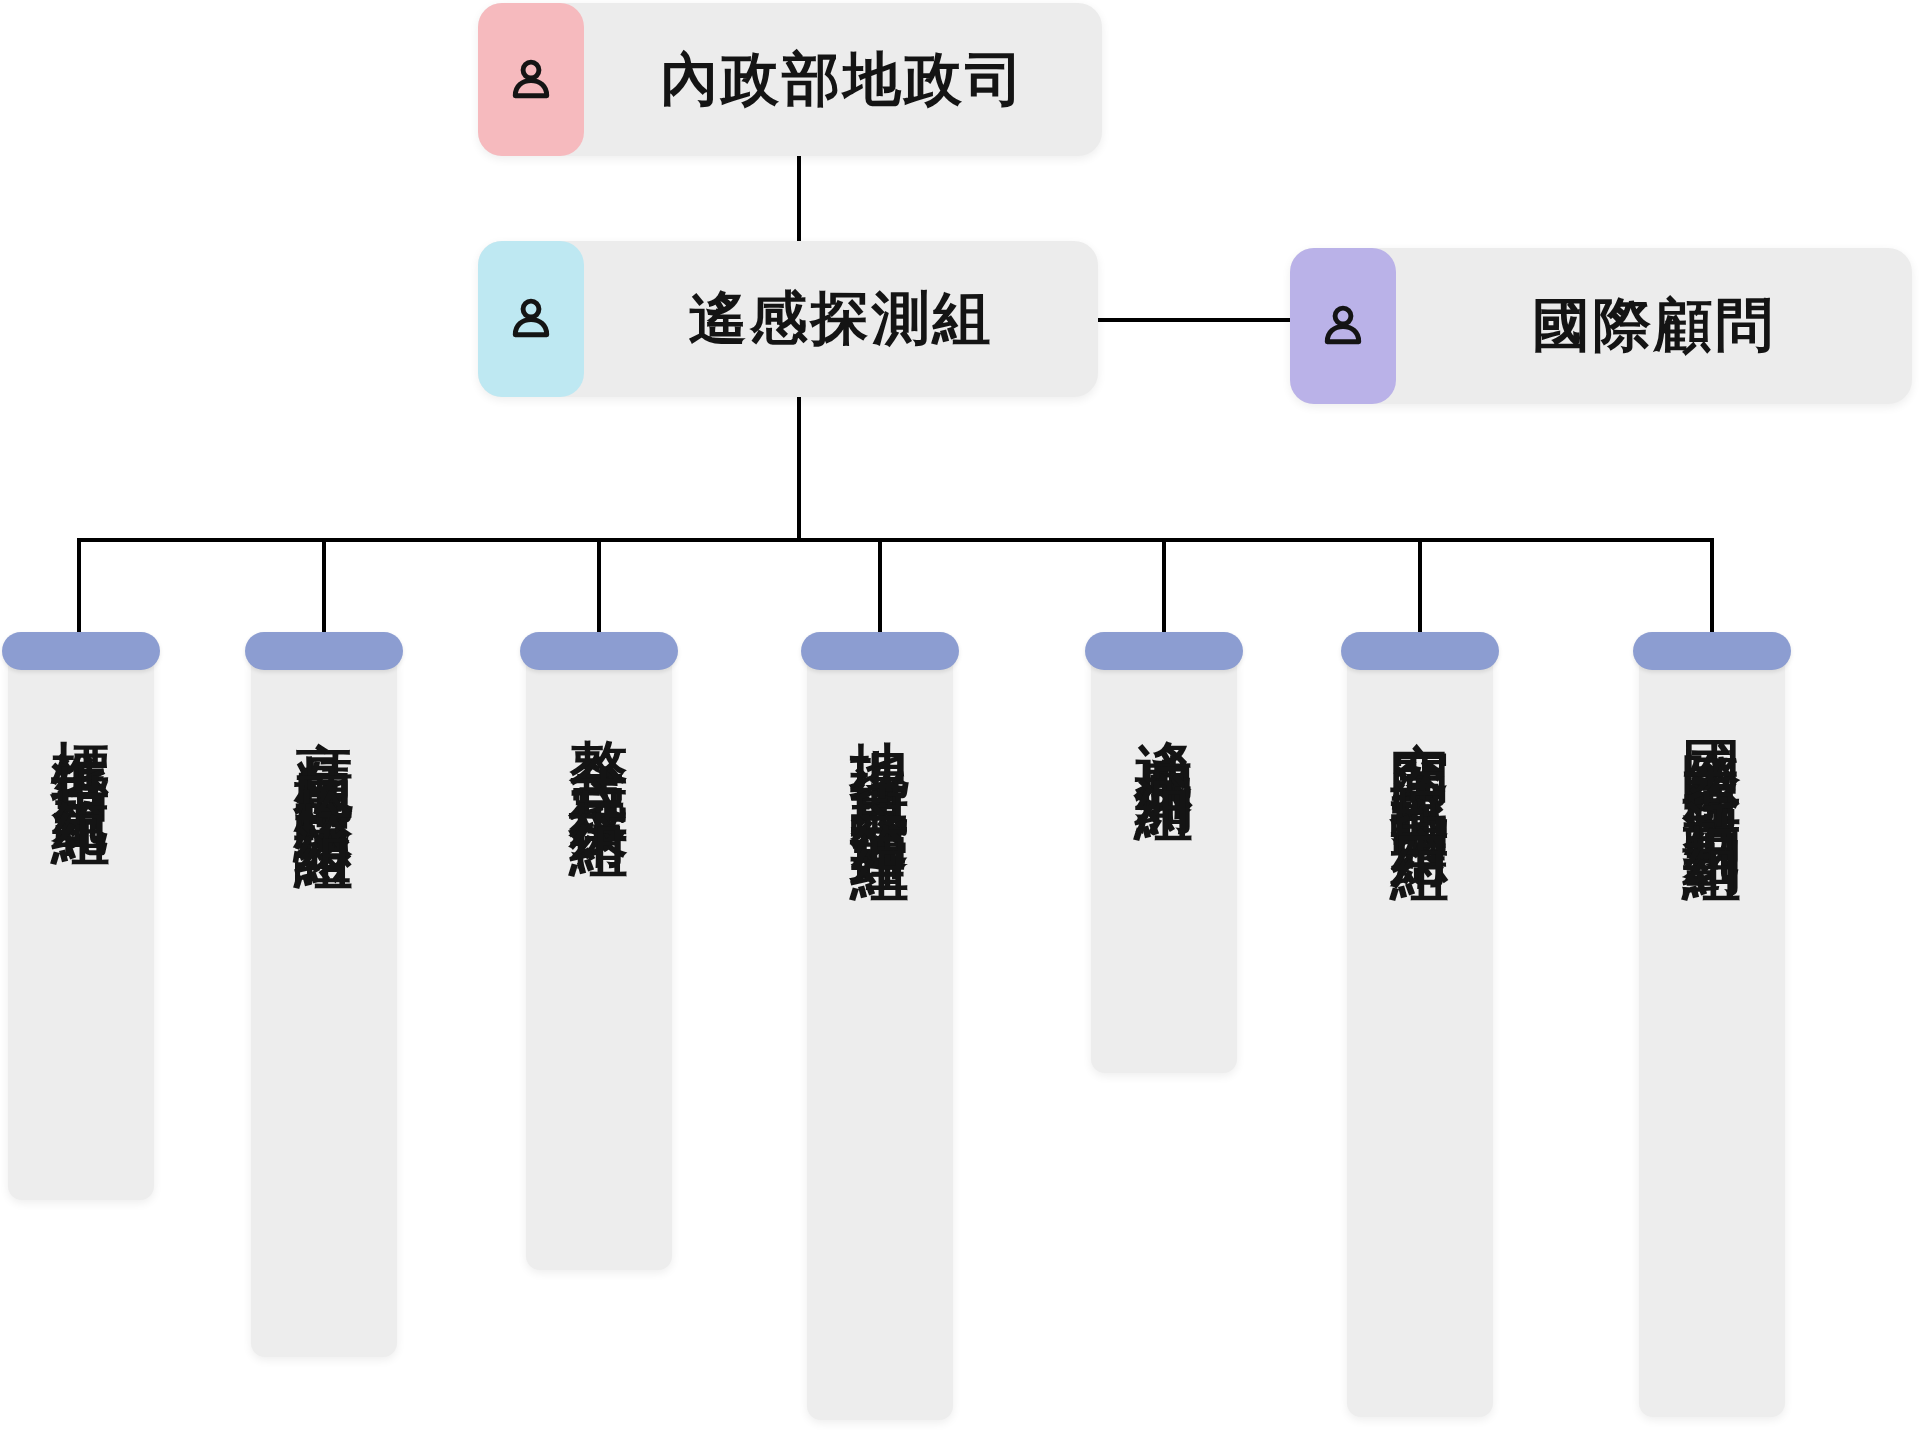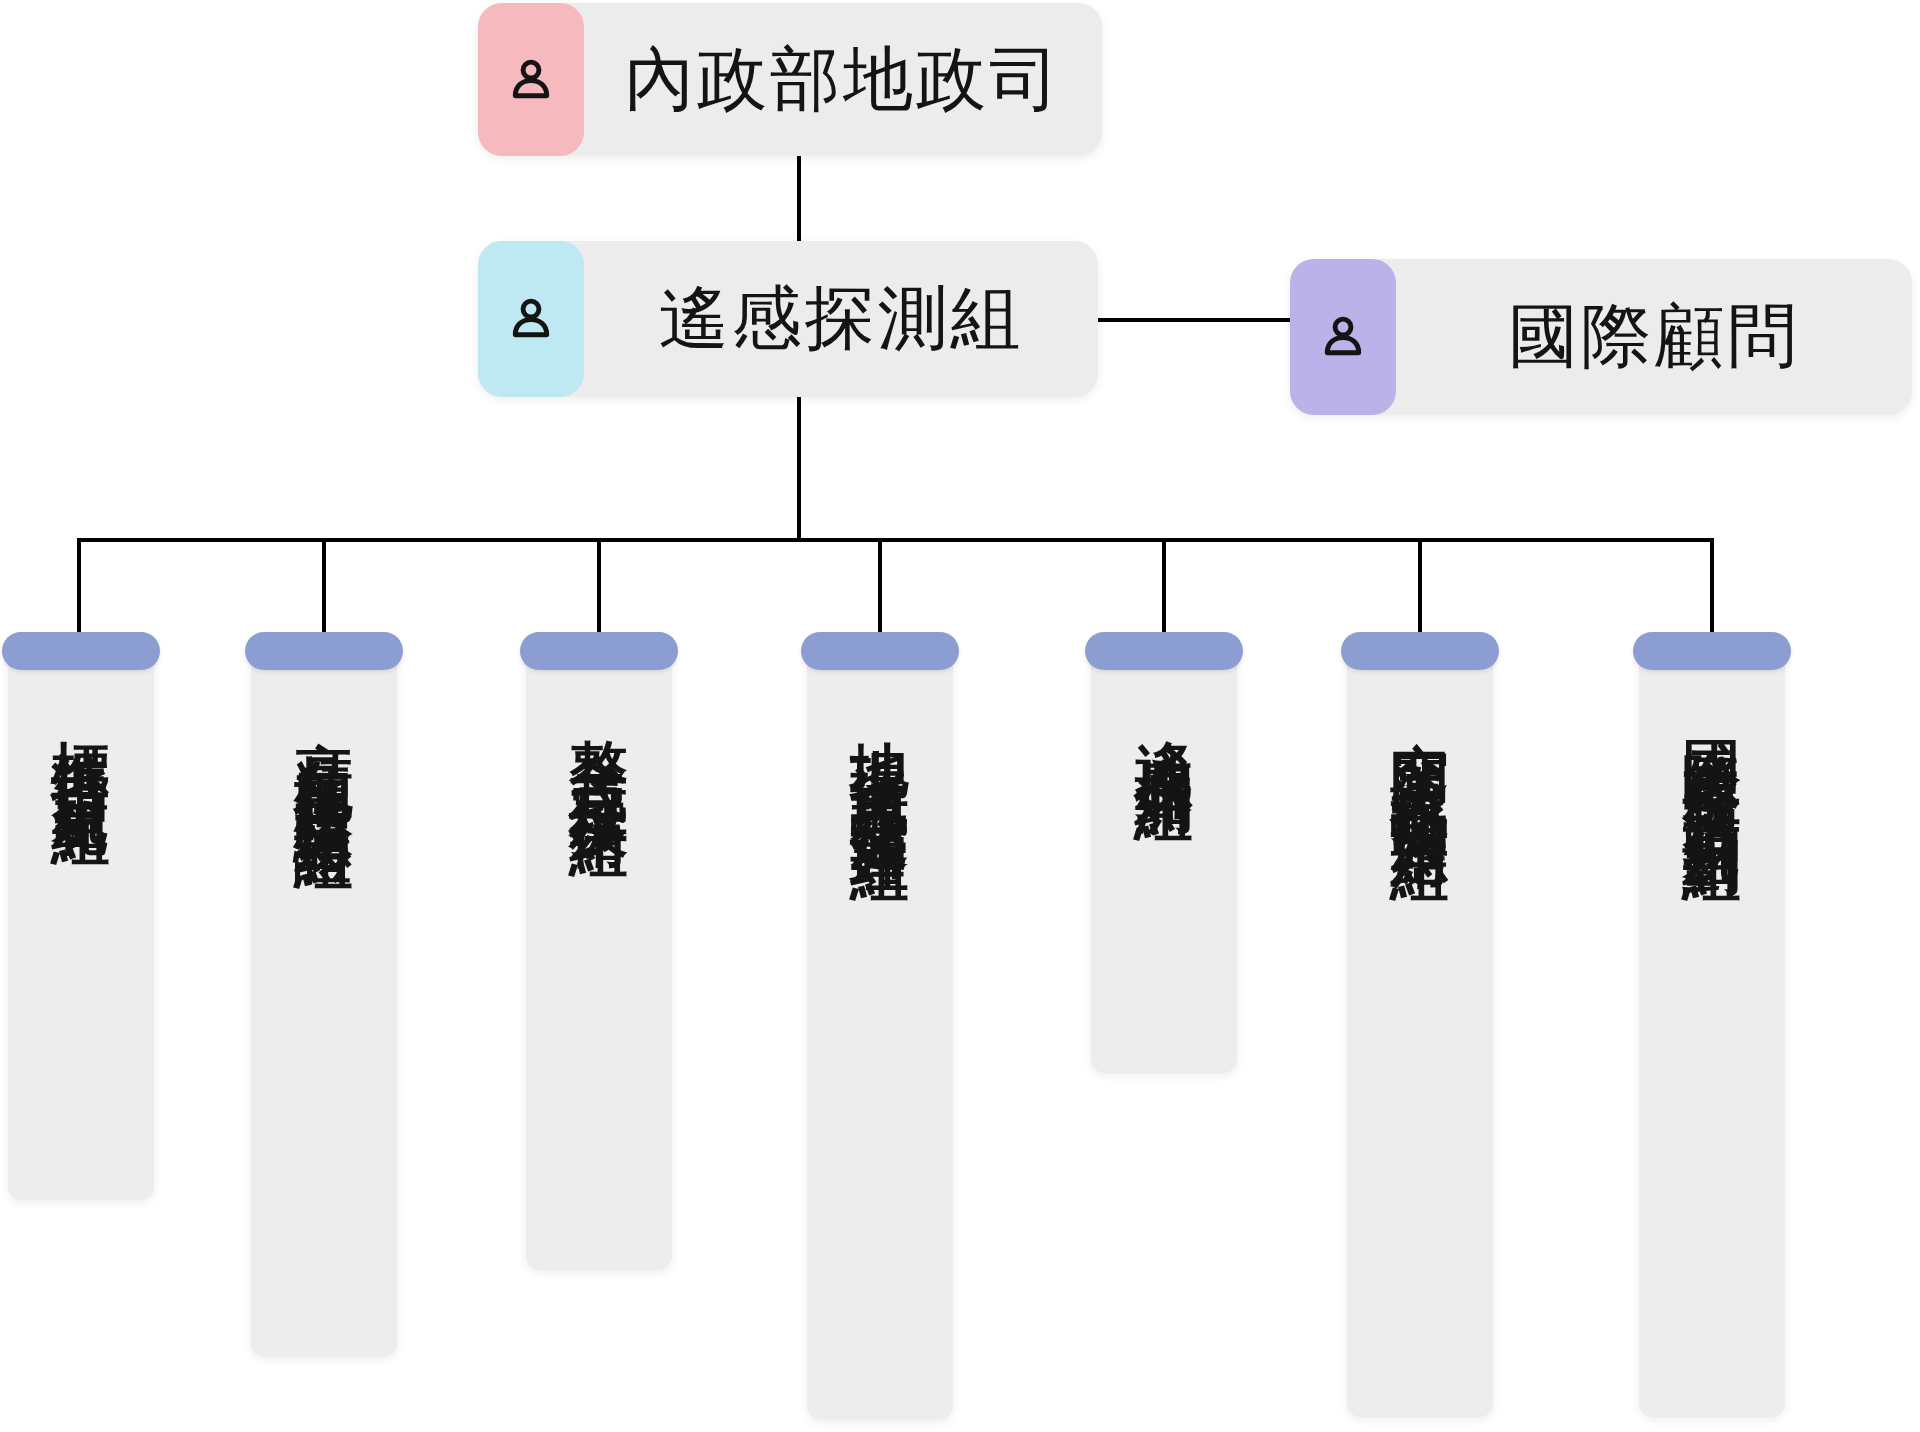--- a/index.html
+++ b/index.html
@@ -45,22 +45,22 @@
     justify-content: center;
   }
   .badge.pink   { background: #f6babe; }
   .badge.cyan   { background: #bee8f2; }
   .badge.purple { background: #bab2e8; }
   .node-label {
     position: absolute;
     left: 106px;
     right: 0;
     text-align: center;
-    font-size: 70px;
-    font-weight: 400;
+    font-size: 58px;
+    font-weight: 700;
     letter-spacing: 3px;
     color: #141414;
     white-space: nowrap;
   }
 
   
   .group {
     position: absolute;
     top: 632px;
     width: 158px;
@@ -129,21 +129,21 @@
   <div class="node" style="left:478px; top:241px; width:620px; height:156px;">
     <div class="badge cyan">
       <svg class="person-svg" width="56" height="56" viewBox="0 0 48 48" fill="none" stroke="#141414" stroke-width="4.2" stroke-linecap="round" stroke-linejoin="round">
         <circle cx="24" cy="15.5" r="6.8"></circle>
         <path d="M10.5 37.5 c0 -8.5 6.2 -13 13.5 -13 c7.3 0 13.5 4.5 13.5 13 z"></path>
       </svg>
     </div>
     <div class="node-label">遙感探測組</div>
   </div>
 
-  <div class="node" style="left:1290px; top:259px; width:622px; height:156px;">
+  <div class="node" style="left:1290px; top:248px; width:622px; height:156px;">
     <div class="badge purple">
       <svg class="person-svg" width="56" height="56" viewBox="0 0 48 48" fill="none" stroke="#141414" stroke-width="4.2" stroke-linecap="round" stroke-linejoin="round">
         <circle cx="24" cy="15.5" r="6.8"></circle>
         <path d="M10.5 37.5 c0 -8.5 6.2 -13 13.5 -13 c7.3 0 13.5 4.5 13.5 13 z"></path>
       </svg>
     </div>
     <div class="node-label">國際顧問</div>
   </div>
 
   <div class="group" style="left:2px;">

